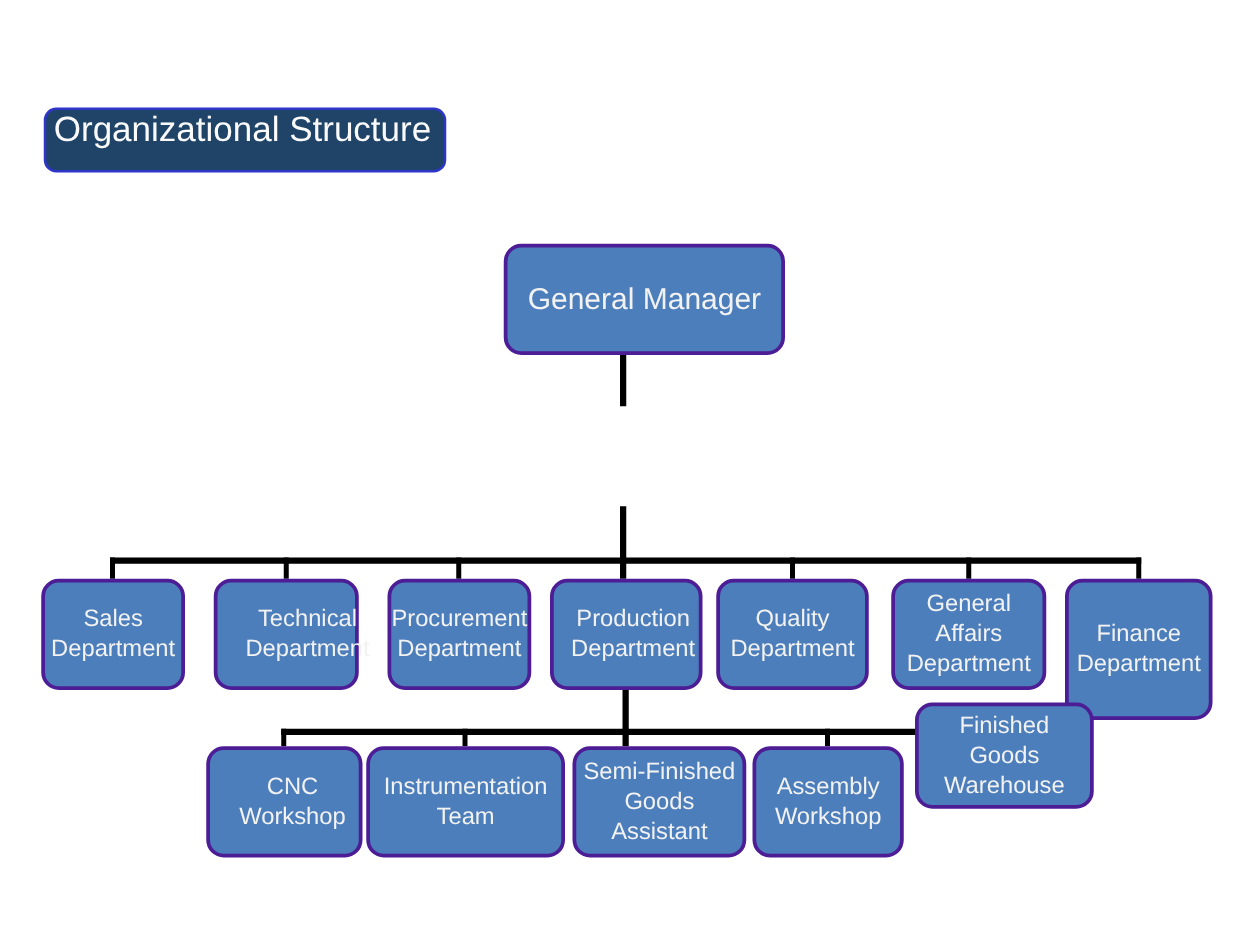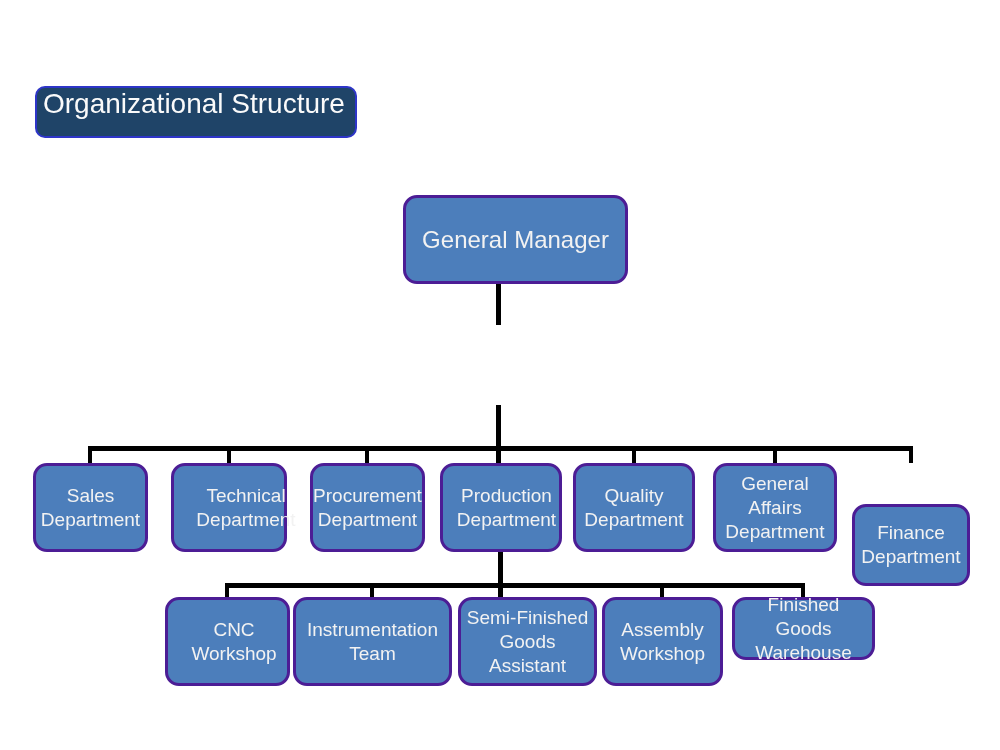--- a/index.html
+++ b/index.html
@@ -107,21 +107,21 @@
   </div>
   <div class="node" style="left:573px; top:463px; width:122px; height:89px;">
     <span class="lbl">Quality
 Department</span>
   </div>
   <div class="node" style="left:713px; top:463px; width:124px; height:89px;">
     <span class="lbl">General
 Affairs
 Department</span>
   </div>
-  <div class="node" style="left:852px; top:463px; width:118px; height:82px;margin-top:41px;">
+  <div class="node" style="left:852px; top:463px; width:118px; height:113px;">
     <span class="lbl">Finance
 Department</span>
   </div>
 
   <div class="node" style="left:165px; top:597px; width:125px; height:89px;padding-left:13px;">
     <span class="lbl">CNC
 Workshop</span>
   </div>
   <div class="node" style="left:293px; top:597px; width:159px; height:89px;">
     <span class="lbl">Instrumentation
@@ -129,19 +129,19 @@
   </div>
   <div class="node" style="left:458px; top:597px; width:139px; height:89px;">
     <span class="lbl">Semi-Finished
 Goods
 Assistant</span>
   </div>
   <div class="node" style="left:602px; top:597px; width:121px; height:89px;">
     <span class="lbl">Assembly
 Workshop</span>
   </div>
-  <div class="node" style="left:732px; top:597px; width:143px; height:63px;">
+  <div class="node" style="left:732px; top:562px; width:143px; height:85px;">
     <span class="lbl">Finished
 Goods
 Warehouse</span>
   </div>
 
 </div>
 
 </body></html>

